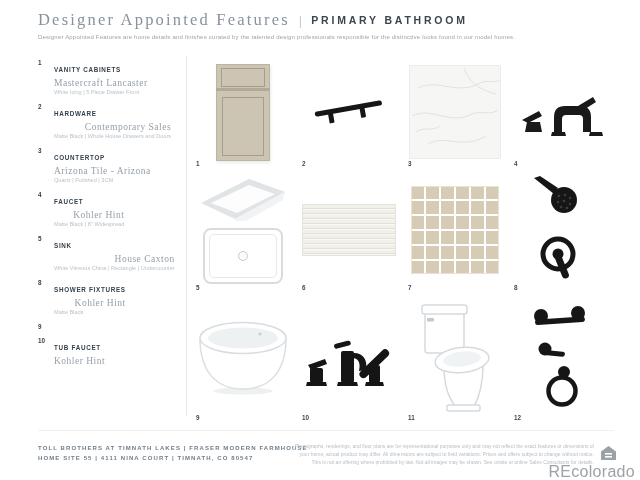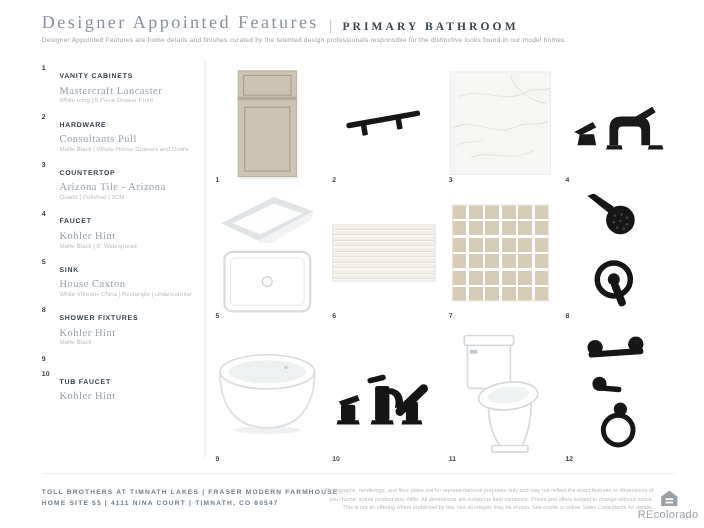--- a/index.html
+++ b/index.html
@@ -2,31 +2,31 @@
 <html><head>
 <meta charset="utf-8">
 <style>
   html,body{margin:0;padding:0;}
   body{
     width:640px;height:480px;position:relative;background:#ffffff;
     font-family:"Liberation Sans",sans-serif;color:#3a4550;overflow:hidden;
   }
   
   .header{position:absolute;left:38px;top:10px;width:570px;}
-  .title-row{display:flex;align-items:flex-end;gap:9px;}
+  .title-row{display:flex;align-items:center;gap:9px;}
   .doc-title{font-family:"Liberation Serif",serif;font-size:16.5px;letter-spacing:2.2px;color:#87929e;font-weight:400;}
   .doc-sep{color:#c6ccd2;font-size:13px;}
-  .doc-room{font-size:10.5px;letter-spacing:2.8px;color:#3a4550;font-weight:700;font-family:Liberation Serif, serif;}
+  .doc-room{font-size:10.5px;letter-spacing:2.8px;color:#3a4550;font-weight:700;}
   .doc-desc{margin-top:4px;font-size:6px;letter-spacing:.2px;color:#9aa4ad;}
   
   .spec-list{position:absolute;left:38px;top:58px;width:146px;}
   .spec-item{display:flex;margin-bottom:5.5px;}
   .spec-num{width:16px;flex:none;font-size:6.3px;font-weight:700;color:#333f4b;padding-top:1px;}
   .spec-cat{font-size:6.3px;font-weight:700;letter-spacing:.7px;color:#333f4b;}
-  .spec-name{font-family:"Liberation Serif",serif;font-size:9.5px;letter-spacing:.5px;color:#95a0ab;margin-top:2px;}
+  .spec-name{font-family:"Liberation Serif",serif;font-size:9.5px;letter-spacing:.5px;color:#95a0ab;margin-top:2px;text-align:right;}
   .spec-detail{font-size:5.6px;color:#bcc2c8;line-height:1.35;margin-top:1px;}
   .v-divider{position:absolute;left:186px;top:56px;width:1px;height:360px;background:#e4e7ea;}
   
   .grid{position:absolute;left:190px;top:56px;width:424px;height:366px;
         display:grid;grid-template-columns:repeat(4,106px);grid-template-rows:112px 124px 130px;}
   .cell{position:relative;display:flex;align-items:center;justify-content:center;}
   .cell-num{position:absolute;left:6px;bottom:1px;font-size:6.3px;font-weight:700;color:#3c4853;}
   
   .cabinet{width:54px;height:97px;background:#cdc5b4;box-shadow:inset 0 0 0 1px #bdb4a1,1px 2px 3px rgba(0,0,0,.08);display:flex;flex-direction:column;}
   .cab-top{height:24px;padding:4px 5px 3px;box-sizing:border-box;}
@@ -47,21 +47,21 @@
   
   .sink-stack{display:flex;flex-direction:column;align-items:center;gap:7px;}
   .sink-top{width:80px;height:56px;border:2px solid #d9dcde;border-radius:8px;background:#fff;position:relative;box-sizing:border-box;}
   .sink-top::before{content:"";position:absolute;inset:4px;border:1px solid #e6e9ea;border-radius:5px;}
   .sink-top::after{content:"";position:absolute;left:50%;top:50%;width:8px;height:8px;margin:-5px 0 0 -5px;border:1.5px solid #c7ccd0;border-radius:50%;background:#fafbfb;}
   
   .footer-rule{position:absolute;left:38px;top:430px;width:576px;height:1px;background:#edeff1;}
   .footer-left{position:absolute;left:38px;top:444px;font-size:6px;letter-spacing:1.1px;color:#6e7e8c;font-weight:700;line-height:1.65;}
   .disclaimer{position:absolute;right:46px;top:443px;width:310px;text-align:right;font-size:5px;line-height:1.55;color:#b8bec4;}
   .eho{position:absolute;right:24px;top:446px;}
-  .watermark{position:absolute;right:5px;top:463px;font-size:10px;color:#9ba2a8;letter-spacing:.3px;}
+  .watermark{position:absolute;right:5px;top:463px;font-size:16px;color:#9ba2a8;letter-spacing:.3px;}
 </style>
 </head>
 <body>
 
 <div class="header">
   <div class="title-row">
     <span class="doc-title">Designer Appointed Features</span>
     <span class="doc-sep">|</span>
     <span class="doc-room">PRIMARY BATHROOM</span>
   </div>
@@ -71,21 +71,21 @@
 <div class="spec-list">
   <div class="spec-item">
     <span class="spec-num">1</span>
     <span><span class="spec-cat">VANITY CABINETS</span>
       <div class="spec-name">Mastercraft Lancaster</div>
       <div class="spec-detail">White Icing | 5 Piece Drawer Front</div></span>
   </div>
   <div class="spec-item">
     <span class="spec-num">2</span>
     <span><span class="spec-cat">HARDWARE</span>
-      <div class="spec-name">Consultants Pull</div>
+      <div class="spec-name">Contemporary Sales</div>
       <div class="spec-detail">Matte Black | Whole House Drawers and Doors</div></span>
   </div>
   <div class="spec-item">
     <span class="spec-num">3</span>
     <span><span class="spec-cat">COUNTERTOP</span>
       <div class="spec-name">Arizona Tile - Arizona</div>
       <div class="spec-detail">Quartz | Polished | 3CM</div></span>
   </div>
   <div class="spec-item">
     <span class="spec-num">4</span>

